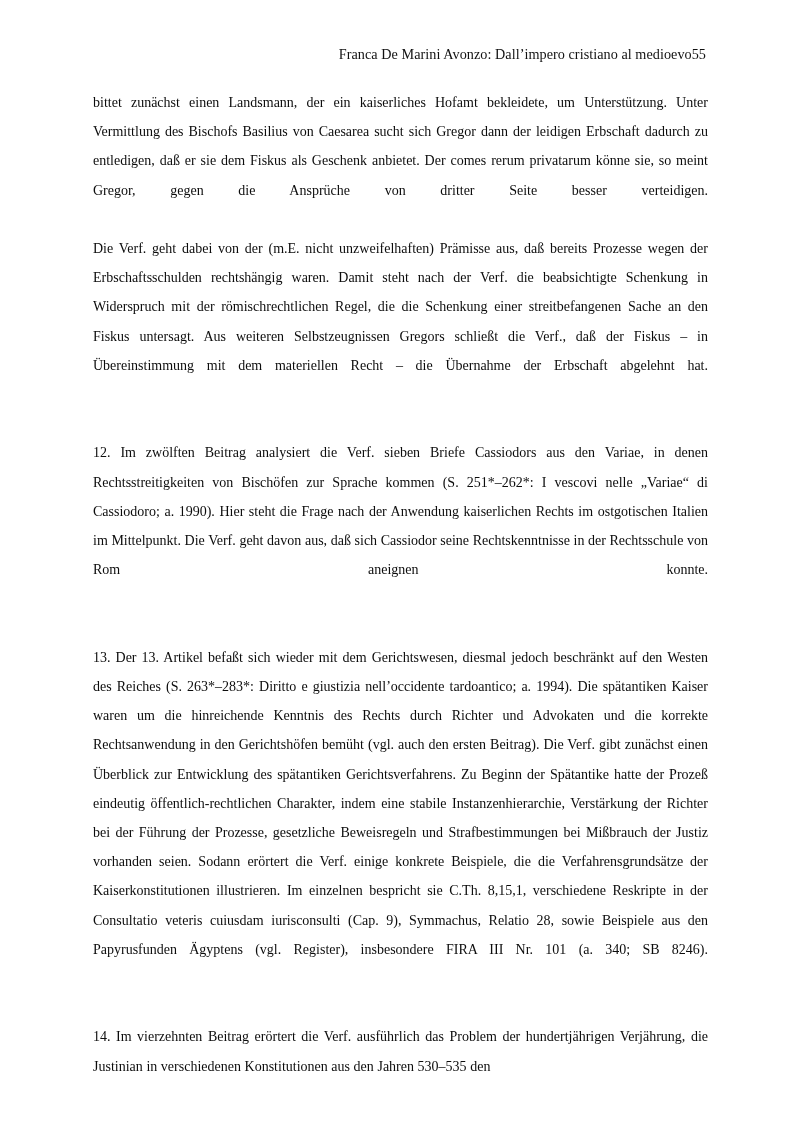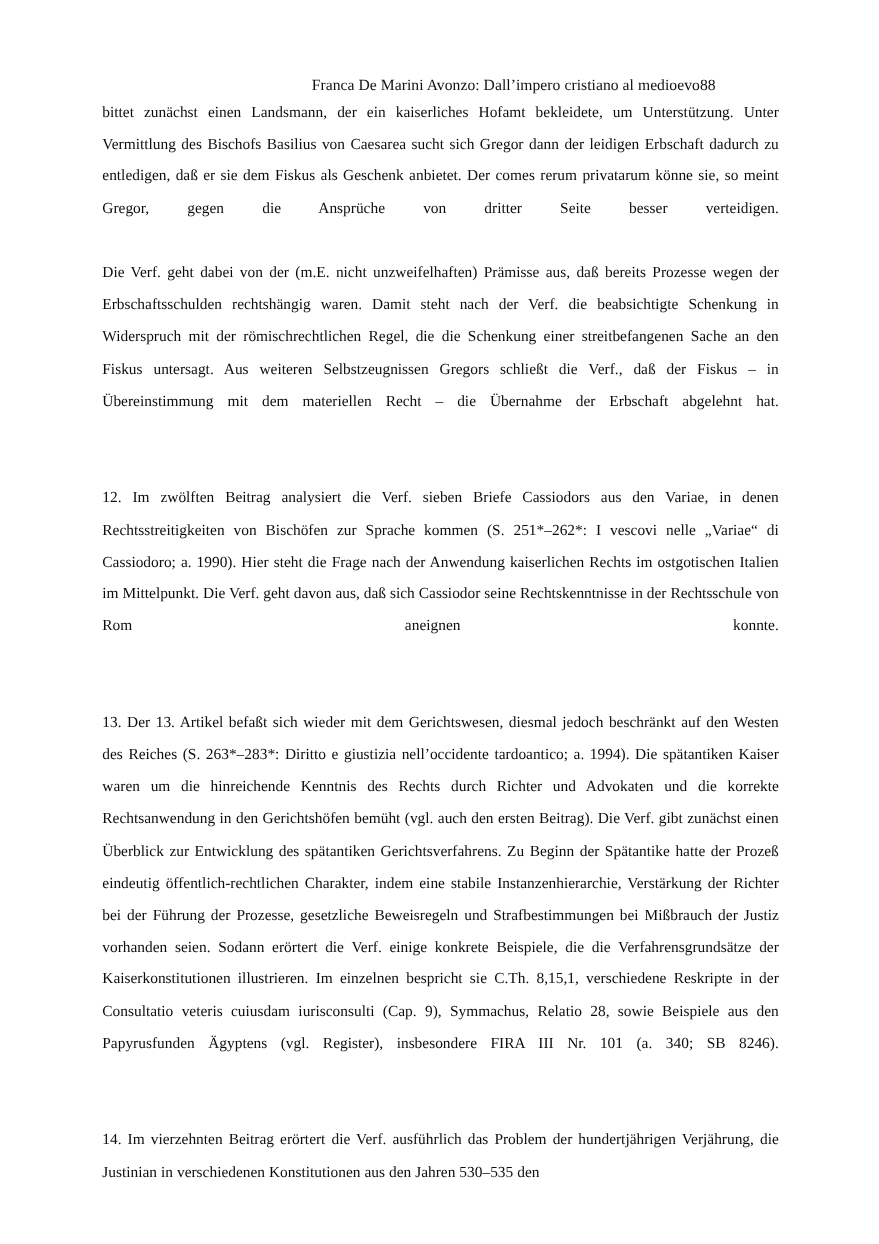--- a/index.html
+++ b/index.html
@@ -23,25 +23,24 @@
   }
   
   .page-header {
     position: absolute;
     left: 93px;
     top: 44px;
     width: 614px;
     height: 22px;
     display: flex;
     align-items: baseline;
-    justify-content: center;
+    justify-content: flex-end;
     font-size: 14.2px;
     line-height: 20px;
     letter-spacing: 0.05px;
-    margin-top: 24px;
   }
   .page-header .header-title {
     margin-left: 135px;
     white-space: nowrap;
     color: #111111;
   }
   .page-header .header-folio {
     white-space: nowrap;
     color: #111111;
     margin-right: 1px;
@@ -79,21 +78,21 @@
   }
   .para.no-stretch::after { display: none; }
 </style>
 </head>
 <body style="background: rgb(255, 255, 255);">
 
 <div class="page">
 
   <div class="page-header">
     <span class="header-title">Franca De Marini Avonzo: Dall’impero cristiano al medioevo</span>
-    <span class="header-folio">88</span>
+    <span class="header-folio">55</span>
   </div>
 
   <div class="body-column">
 
     <p class="para" style="color: rgb(12, 12, 12);">bittet zunächst einen Landsmann, der ein kaiserliches Hofamt bekleidete, um Unterstützung. Unter Vermittlung des Bischofs Basilius von Caesarea sucht sich Gregor dann der leidigen Erbschaft dadurch zu entledigen, daß er sie dem Fiskus als Geschenk anbietet. Der comes rerum privatarum könne sie, so meint Gregor, gegen die Ansprüche von dritter Seite besser verteidigen.</p>
 
     <p class="para" style="color: rgb(12, 12, 12);">Die Verf. geht dabei von der (m.E. nicht unzweifelhaften) Prämisse aus, daß bereits Prozesse wegen der Erbschaftsschulden rechtshängig waren. Damit steht nach der Verf. die beabsichtigte Schenkung in Widerspruch mit der römischrechtlichen Regel, die die Schenkung einer streitbefangenen Sache an den Fiskus untersagt. Aus weiteren Selbstzeugnissen Gregors schließt die Verf., daß der Fiskus – in Übereinstimmung mit dem materiellen Recht – die Übernahme der Erbschaft abgelehnt hat.</p>
 
     <p class="para gap-before" style="color: rgb(12, 12, 12);">12. Im zwölften Beitrag analysiert die Verf. sieben Briefe Cassiodors aus den Variae, in denen Rechtsstreitigkeiten von Bischöfen zur Sprache kommen (S. 251*–262*: I vescovi nelle „Variae“ di Cassiodoro; a. 1990). Hier steht die Frage nach der Anwendung kaiserlichen Rechts im ostgotischen Italien im Mittelpunkt. Die Verf. geht davon aus, daß sich Cassiodor seine Rechtskenntnisse in der Rechtsschule von Rom aneignen konnte.</p>
 

